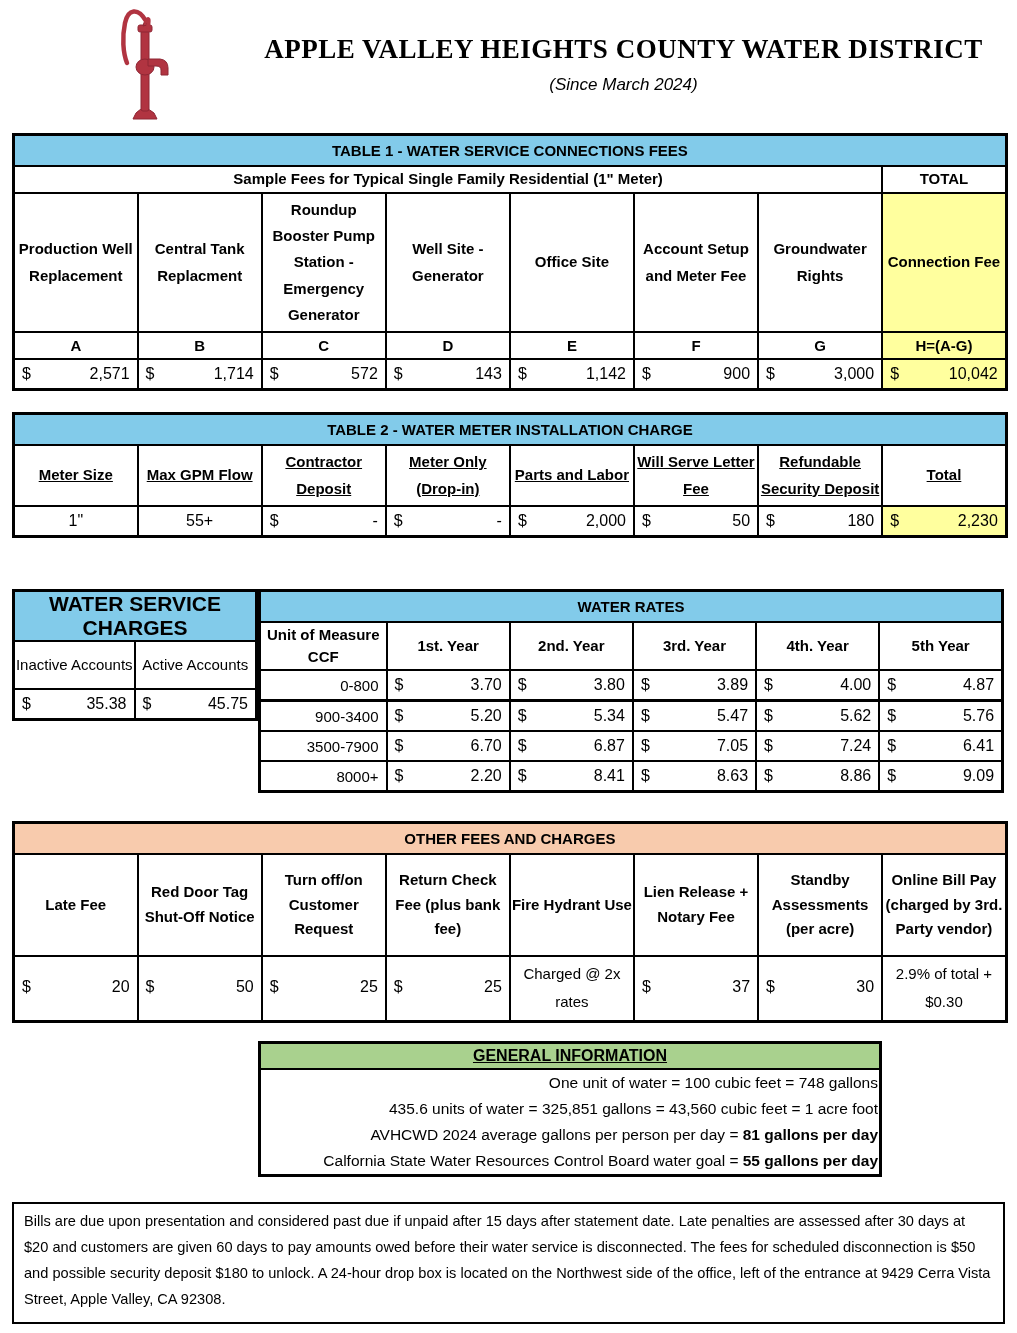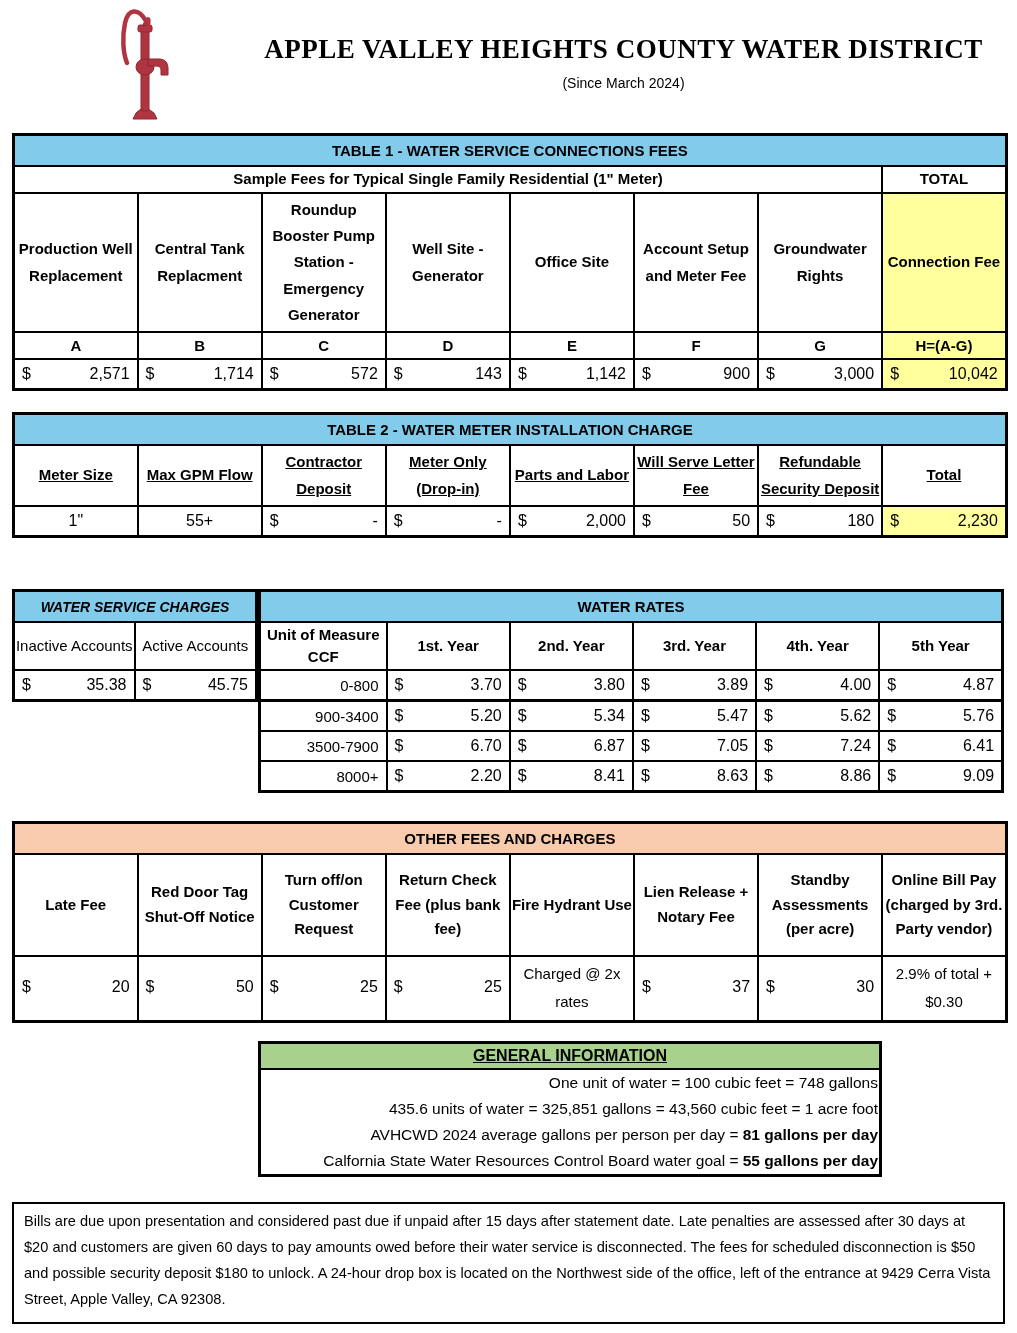--- a/index.html
+++ b/index.html
@@ -3,21 +3,21 @@
 <meta charset="utf-8">
 <style>
   html,body{margin:0;padding:0;background:#fff;}
   body{width:1017px;height:1333px;font-family:"Liberation Sans",sans-serif;color:#000;position:relative;}
 
   
   .header{position:relative;height:133px;}
   .logo{position:absolute;left:112px;top:5px;width:64px;height:115px;}
   .title-block{position:absolute;left:235px;right:5px;top:18px;text-align:center;margin-top:16px;}
   .main-title{font-family:"Liberation Serif",serif;font-weight:bold;font-size:27px;letter-spacing:.5px;}
-  .sub-title{font-size:14px;margin-top:10px;}
+  .sub-title{font-size:17px;margin-top:10px;font-style:italic;}
 
   
   table.xl{border-collapse:collapse;table-layout:fixed;border:3px solid #000;margin-left:12px;}
   table.xl td{border:2px solid #000;font-size:15px;overflow:hidden;vertical-align:middle;padding:0;}
   .t-title{background:#82CBEA;font-weight:bold;text-align:center;font-size:16px;height:29px;}
   .t-title-peach{background:#F8CBAD;font-weight:bold;text-align:center;font-size:16px;height:29px;}
   .hdr{font-weight:bold;text-align:center;line-height:1.75;padding:4px 7px;}
   .center{text-align:center;}
   .yellow{background:#FFFF9E;}
   .money{display:flex;justify-content:space-between;padding:1px 7px;font-size:16px;}
@@ -221,21 +221,21 @@
 <div class="gap50"></div>
 
 <div class="charges-wrap">
   <table class="xl" style="width:243px;">
     <colgroup>
         <col style="width:121px">
         <col style="width:122px">
       </colgroup>
     <tbody>
         <tr>
-          <td class="t-title" colspan="2" style="font-size:14px;font-style:italic;">WATER SERVICE CHARGES</td>
+          <td class="t-title" colspan="2" style="font-size:21px;">WATER SERVICE CHARGES</td>
         </tr>
     <tr style="height:48px;">
       <td class="hdr" style="font-weight:normal;line-height:1.6;">Inactive Accounts</td>
       <td class="hdr" style="font-weight:normal;line-height:1.6;">Active Accounts</td>
     </tr>
     <tr class="val-row">
       <td>
             <div class="money">
               <span>$</span>
               <span class="amt">35.38</span>

